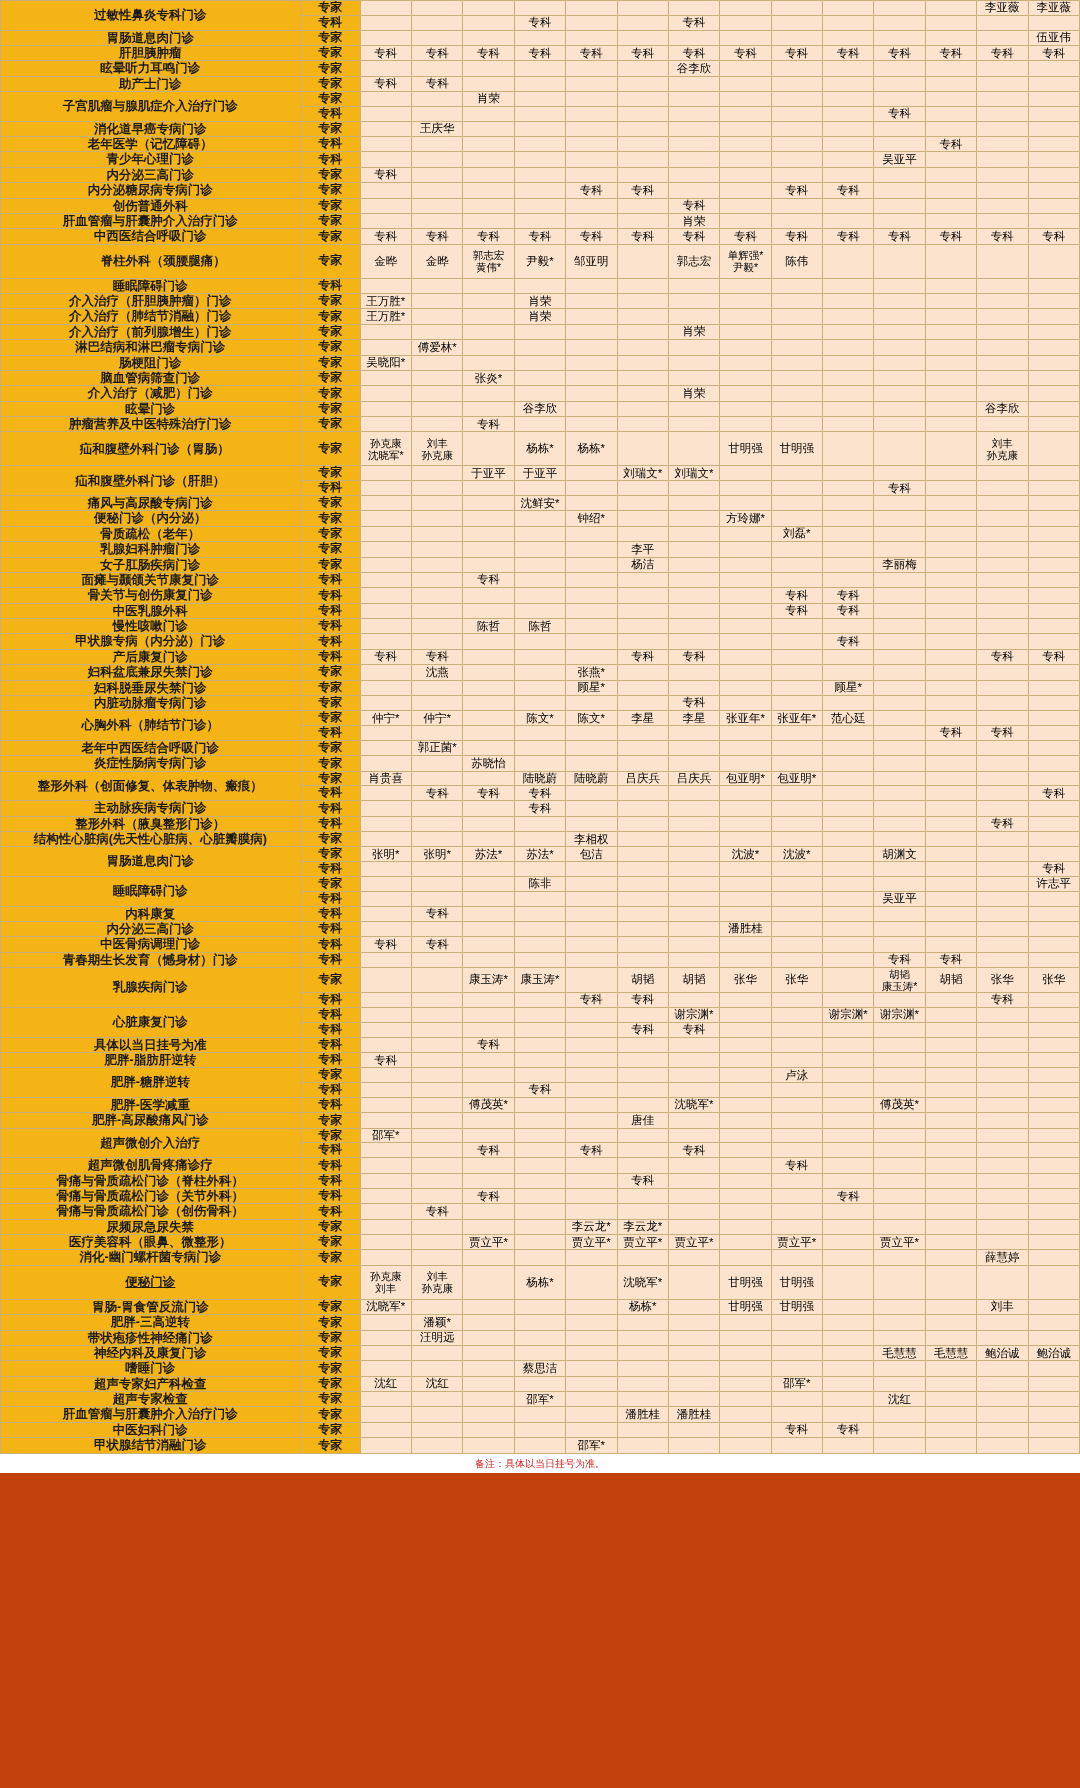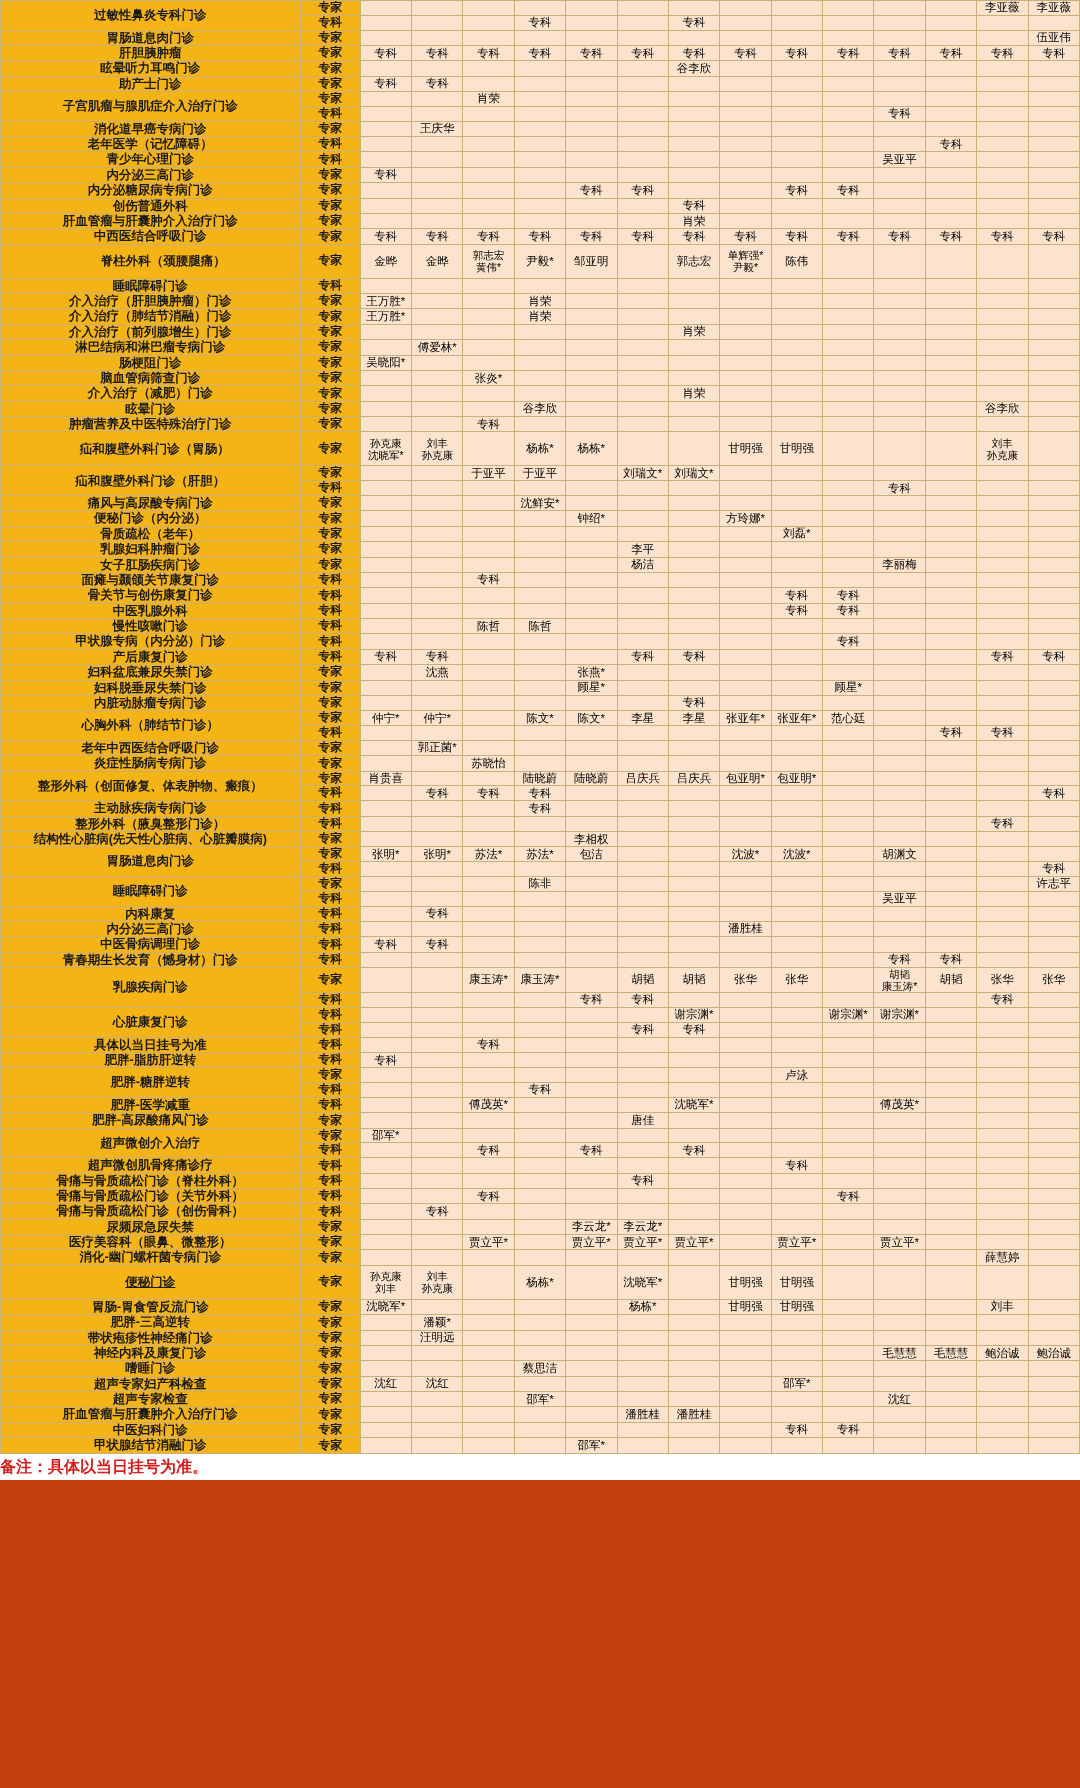--- a/index.html
+++ b/index.html
@@ -50,24 +50,24 @@
   
   td.c {
     background: #fce3cd;
   }
   td.multi {
     white-space: normal;
     line-height: 1.05;
     font-size: 10.5px;
   }
   .footer-note {
-    text-align: left;
-    font-size: 16px;
+    text-align: center;
+    font-size: 10px;
     color: #d81c1c;
-    font-weight: bold;
+    font-weight: normal;
     padding: 3px 0 2px 0;
     background: #fff;
   }
 </style>
 </head>
 <body>
 
 <div id="root">
   <table class="sched">
     <colgroup>

